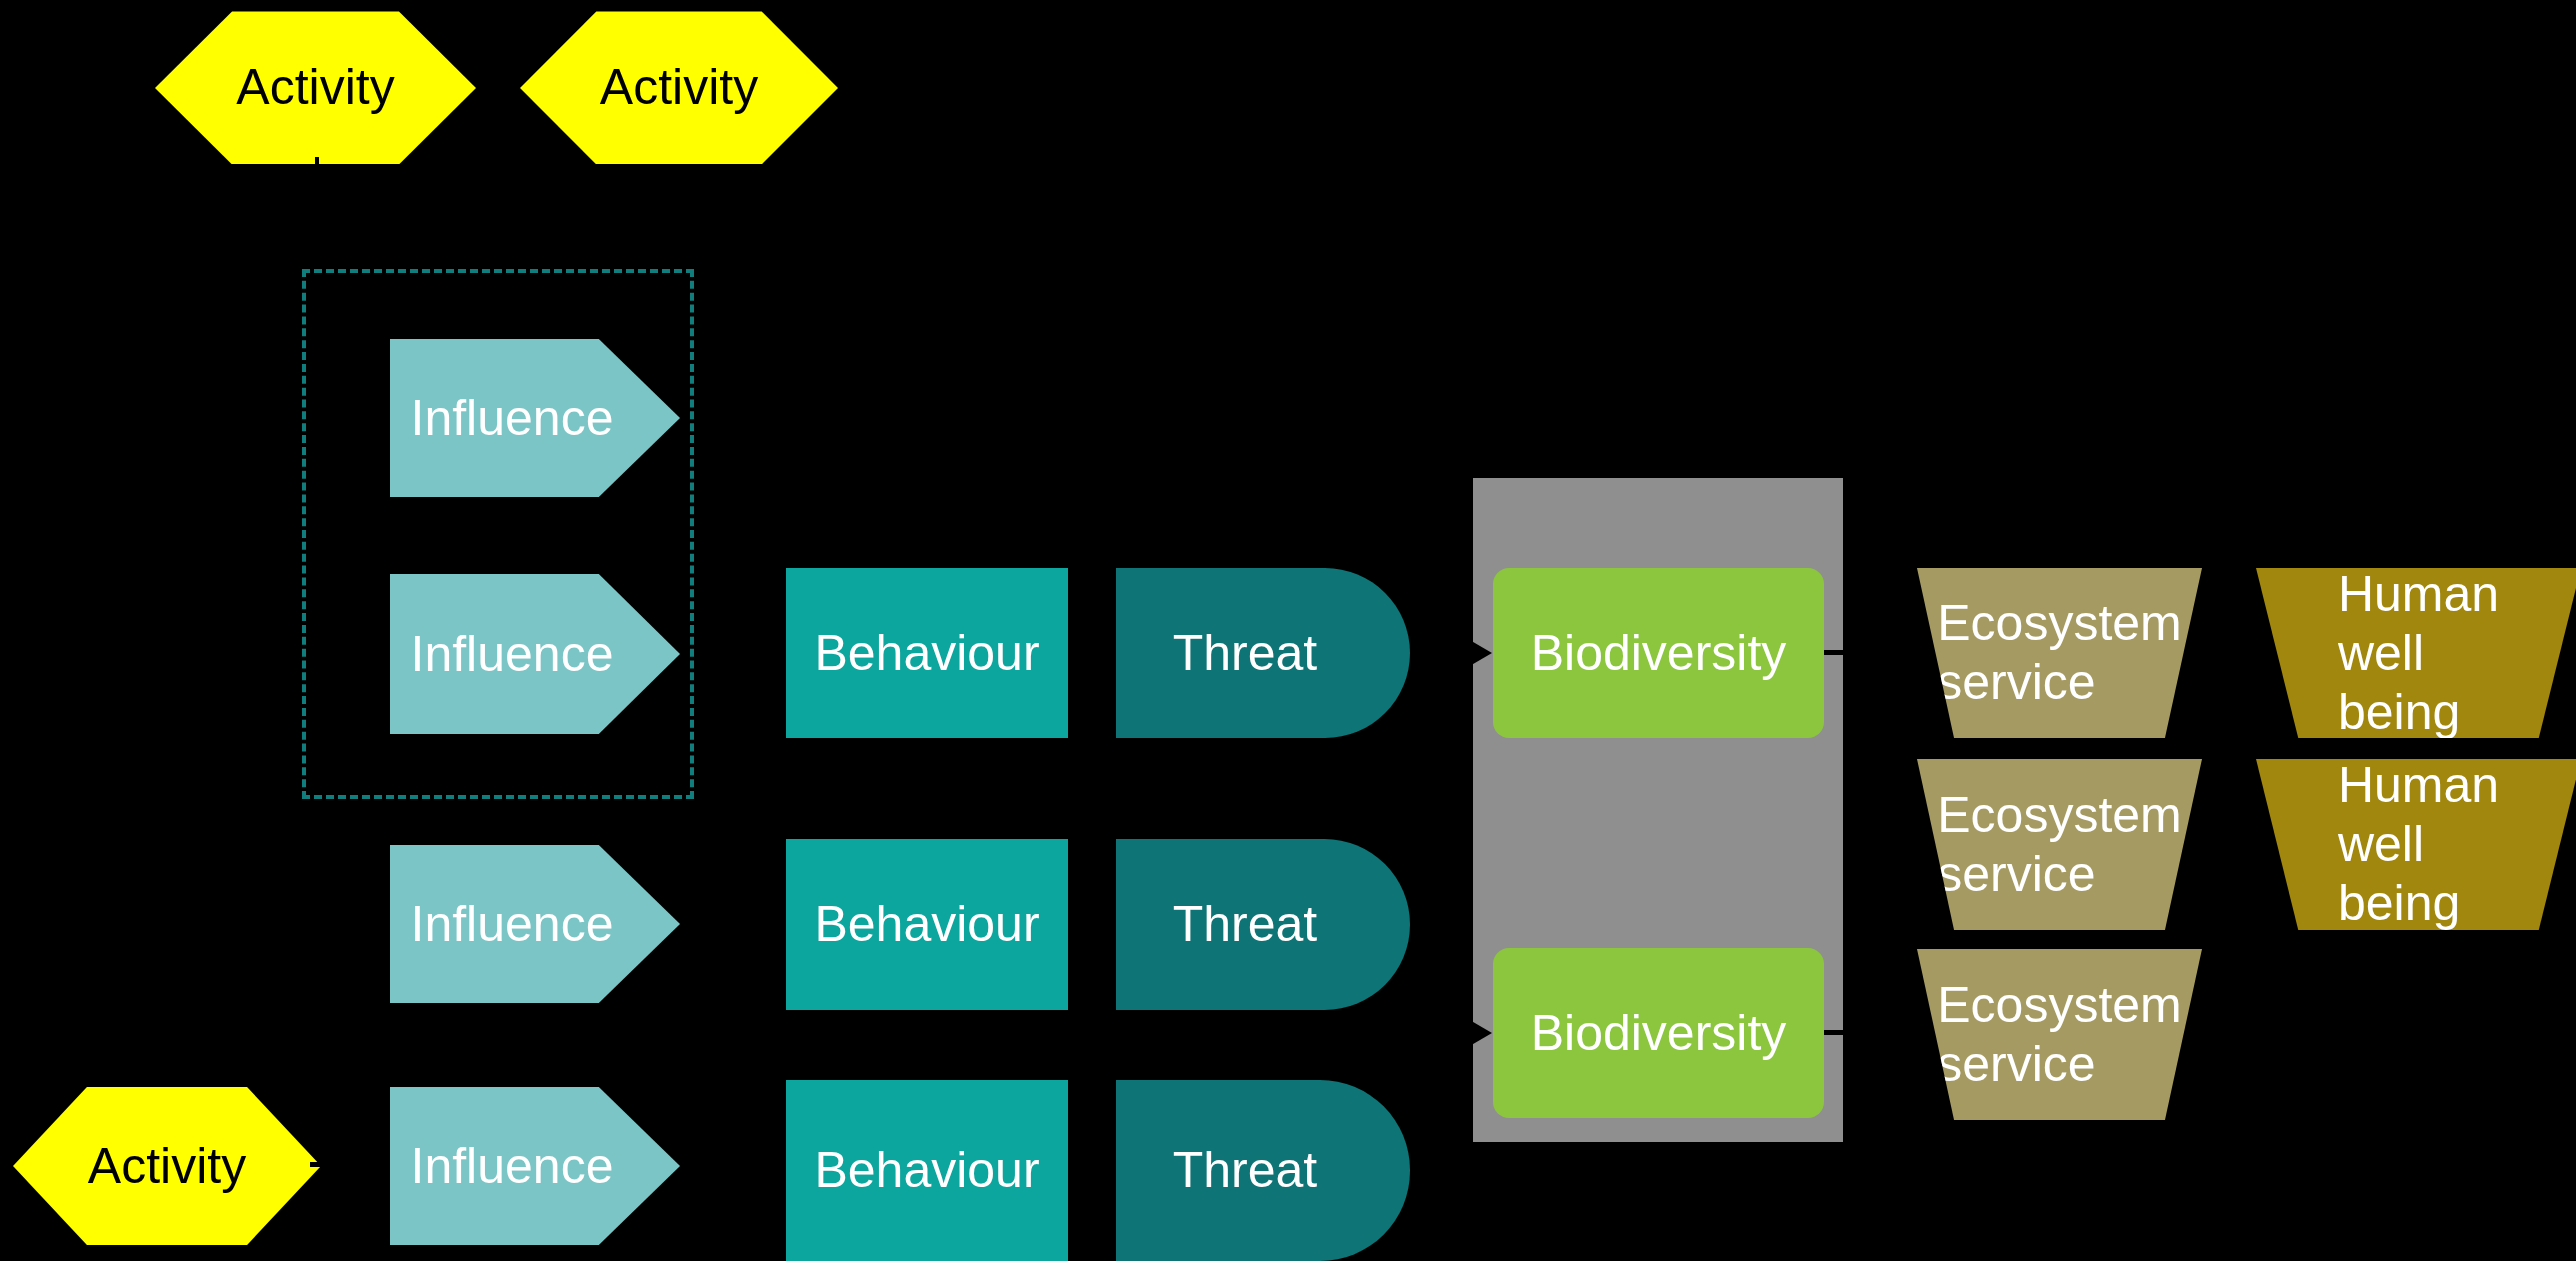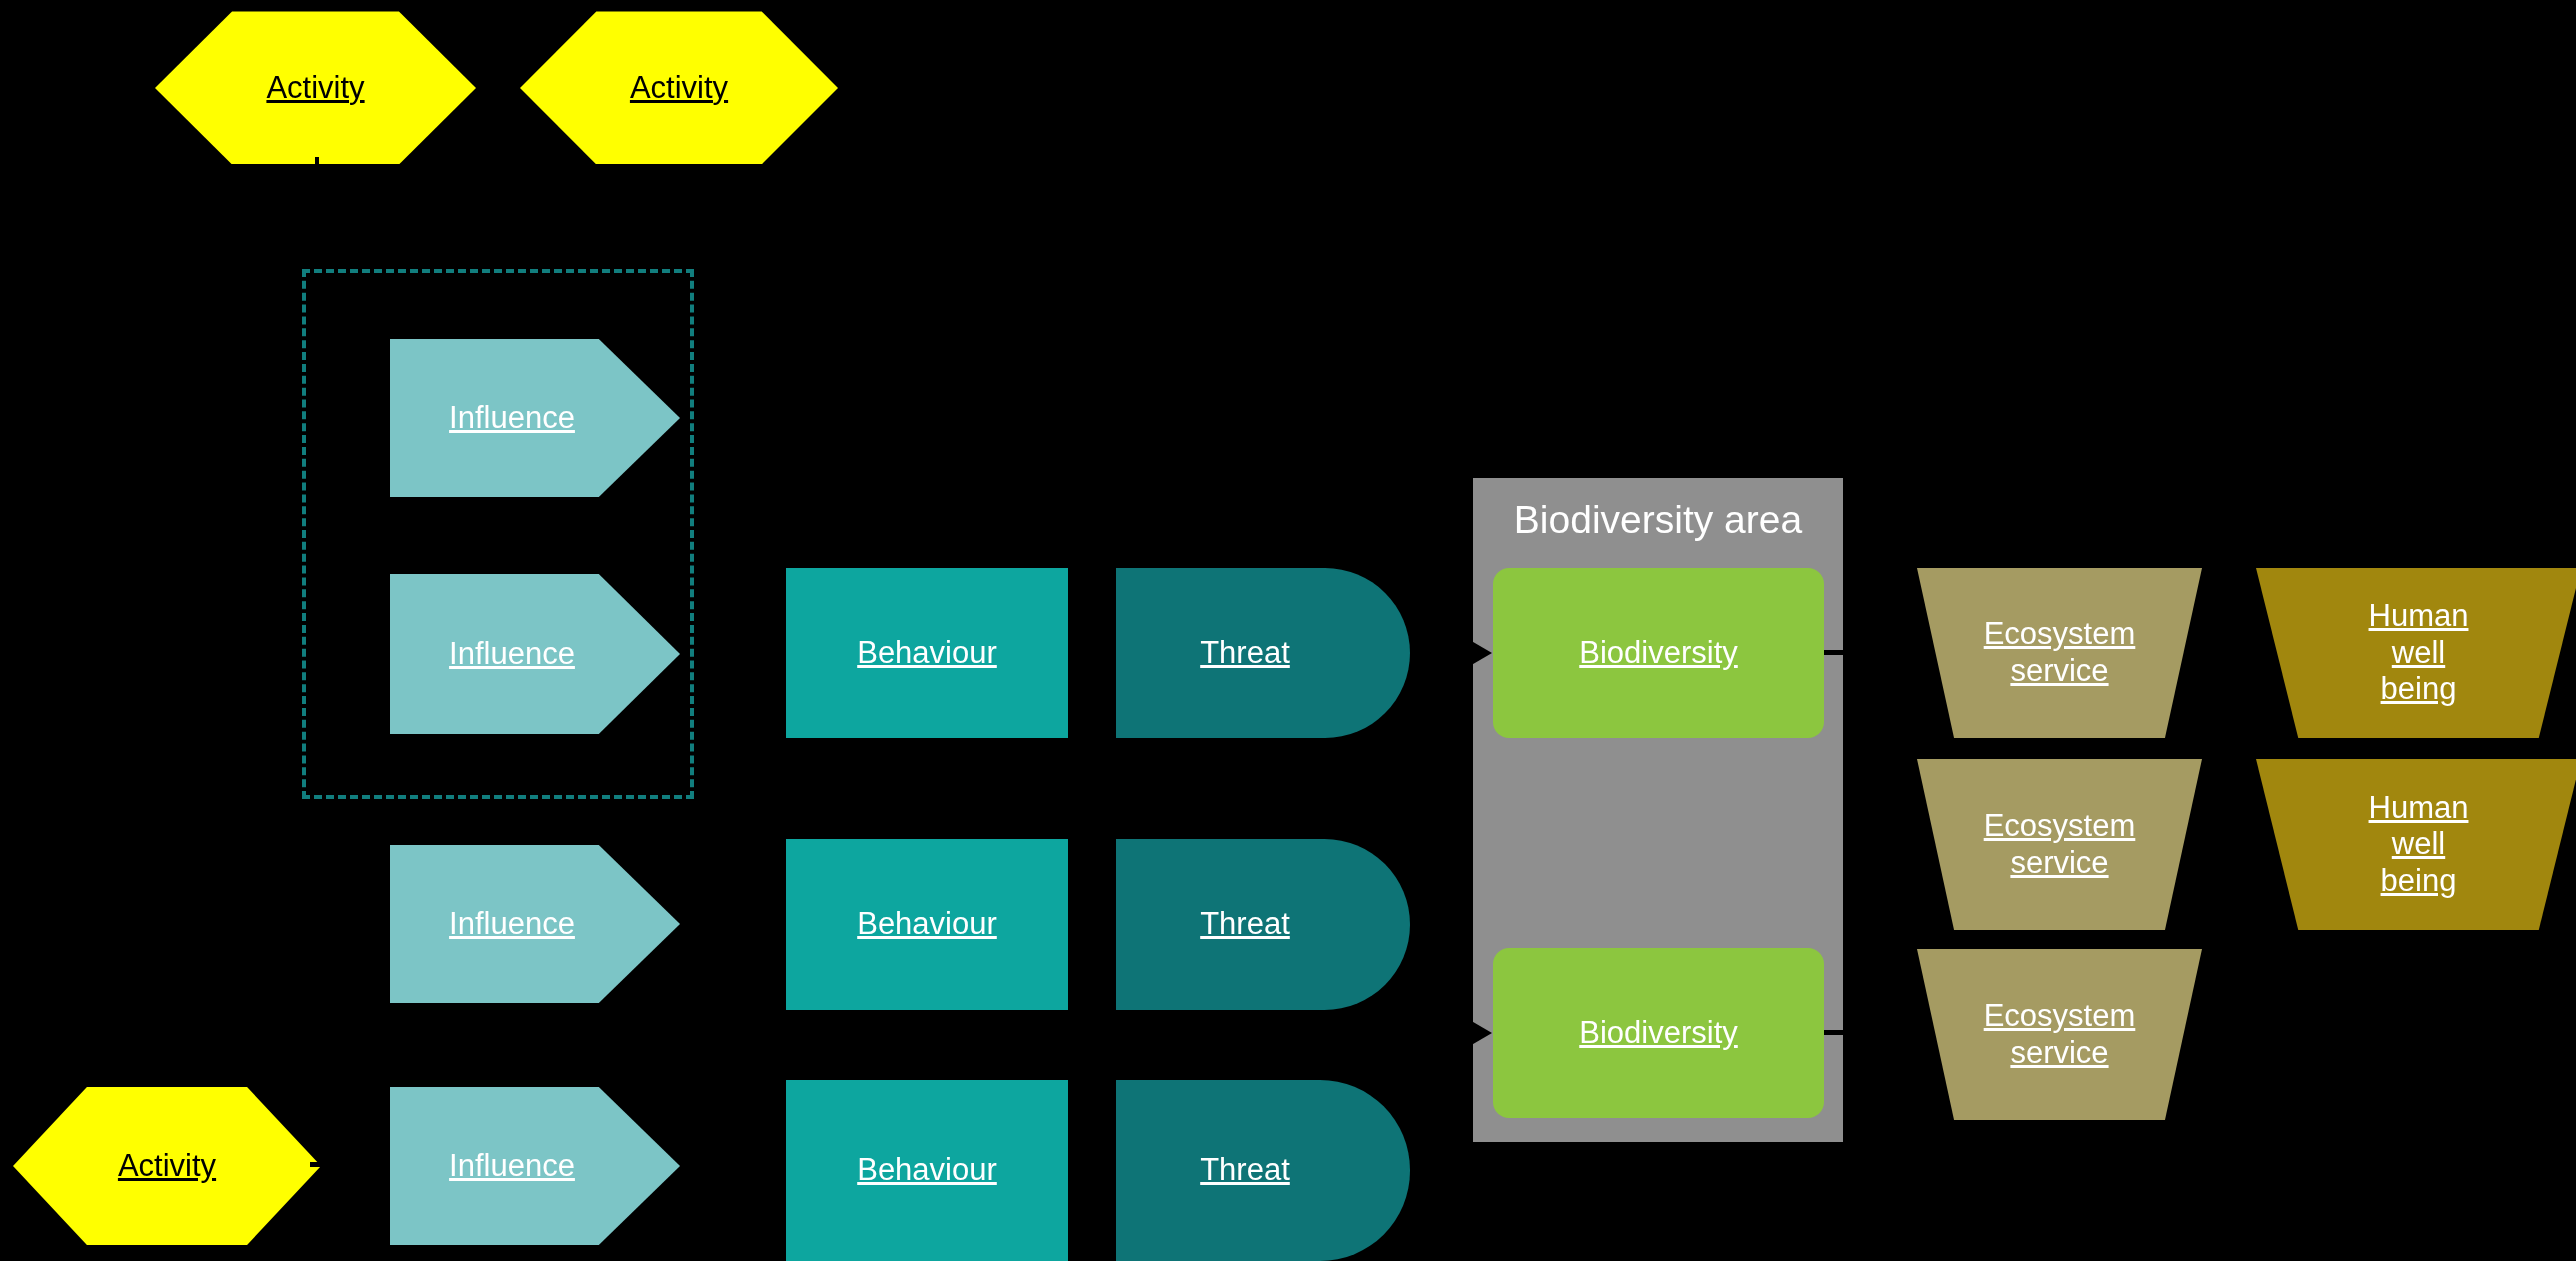--- a/index.html
+++ b/index.html
@@ -10,26 +10,24 @@
     height: 1261px;
     background: var(--background, #000);
     overflow: hidden;
     font-family: "Liberation Sans", "DejaVu Sans", sans-serif;
   }
   .node {
     position: absolute;
     display: flex;
     align-items: center;
     justify-content: center;
-    text-align: center;
-    font-size: 31px;
+    font-size: 50px;
     color: var(--text-light, #fff);
     white-space: pre-line;
     line-height: 1.18;
-    text-decoration: underline;
   }
   .hexagon {
     background: var(--activity, #ffff00);
     color: var(--text-dark, #000);
     clip-path: polygon(24% 0%, 76% 0%, 100% 50%, 76% 100%, 24% 100%, 0% 50%);
   }
   .influence {
     background: var(--influence, #7cc5c6);
     clip-path: polygon(0% 0%, 72% 0%, 100% 50%, 72% 100%, 0% 100%);
     padding-right: 46px;
@@ -94,21 +92,20 @@
 
   <div class="node behaviour" style="left:778px; top:568px; width:282px; height:170px;">Behaviour</div>
   <div class="node behaviour" style="left:778px; top:839px; width:282px; height:171px;">Behaviour</div>
   <div class="node behaviour" style="left:778px; top:1080px; width:282px; height:181px;">Behaviour</div>
 
   <div class="node threat" style="left:1116px; top:568px; width:294px; height:170px;">Threat</div>
   <div class="node threat" style="left:1116px; top:839px; width:294px; height:171px;">Threat</div>
   <div class="node threat" style="left:1116px; top:1080px; width:294px; height:181px;">Threat</div>
 
   <div class="bio-area" style="left:1473px; top:478px; width:370px; height:664px;"></div>
-  <div class="bio-area-label" style="left:1473px; top:498px; width:370px;">Biodiversity area</div>
 
   <div class="node biodiversity" style="left:1493px; top:568px; width:331px; height:170px;">Biodiversity</div>
   <div class="node biodiversity" style="left:1493px; top:948px; width:331px; height:170px;">Biodiversity</div>
 
   <div class="arrowhead" style="left:1468px; top:639px;"></div>
   <div class="arrowhead" style="left:1468px; top:1019px;"></div>
   <div class="connector" style="left:1824px; top:650px; width:28px; height:4.9px;"></div>
   <div class="connector" style="left:1824px; top:1030px; width:28px; height:4.9px;"></div>
 
   <div class="node eco" style="left:1917px; top:568px; width:285px; height:170px;">Ecosystem

